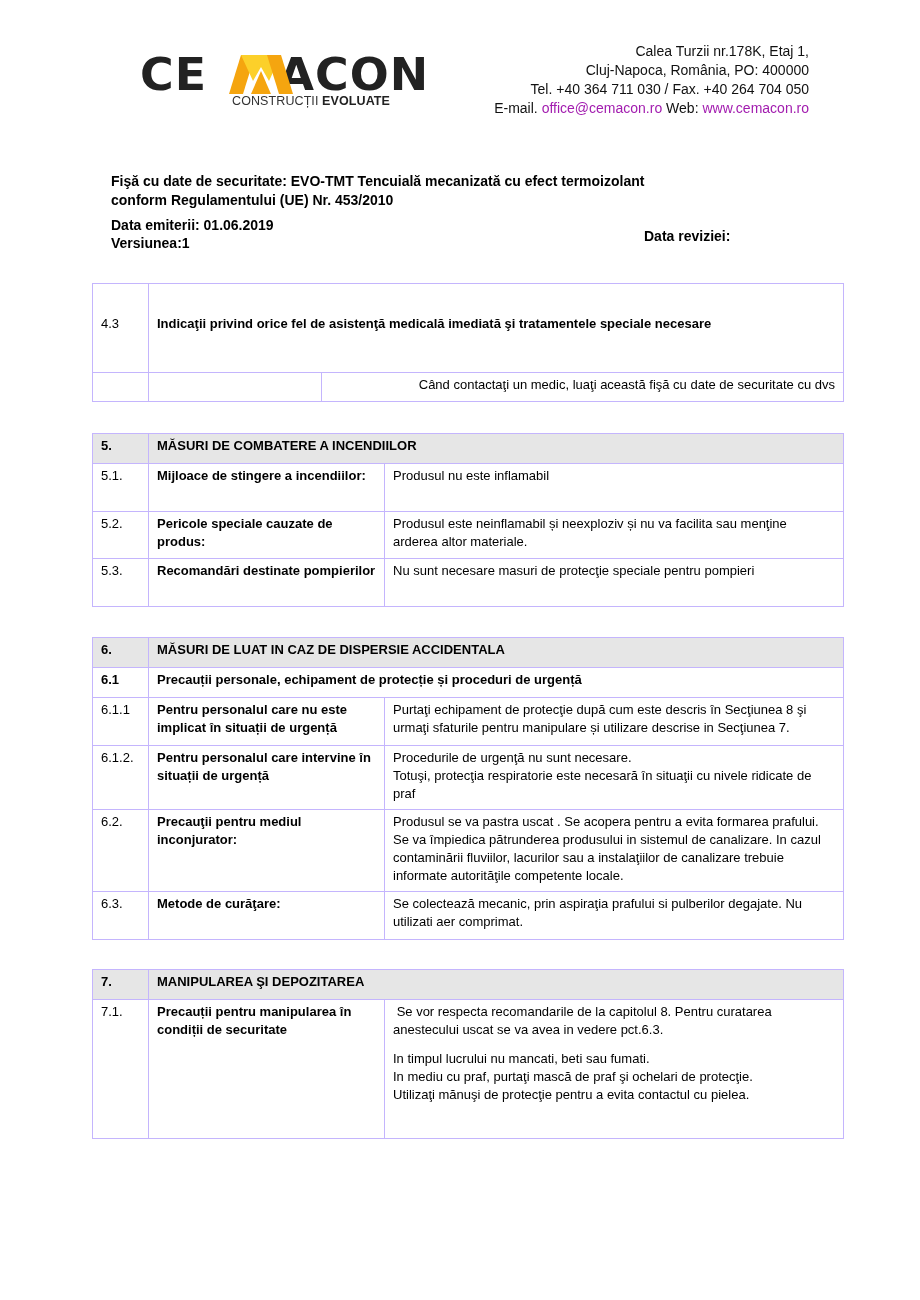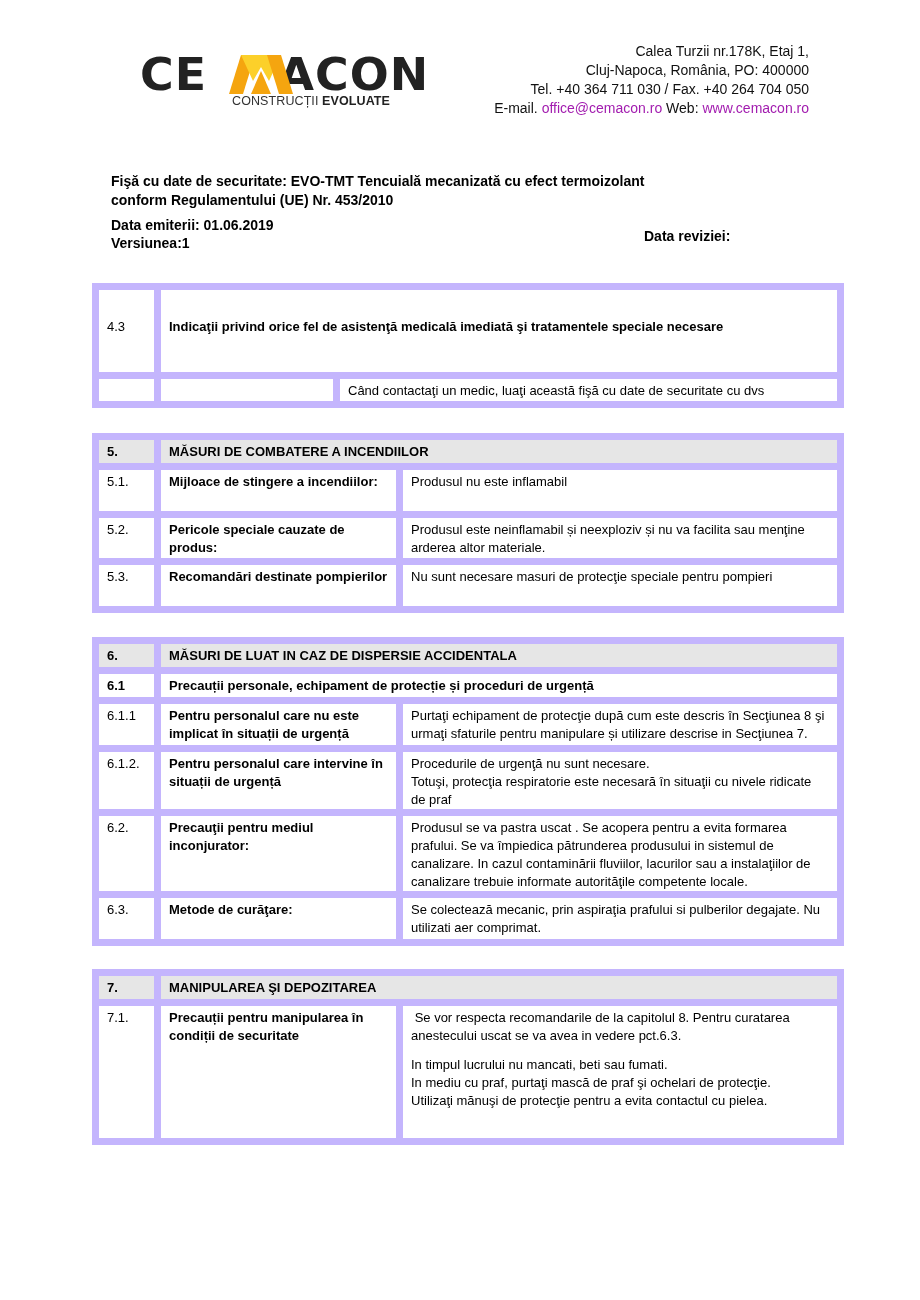--- a/index.html
+++ b/index.html
@@ -17,21 +17,21 @@
   .addr { position:absolute; right:111px; top:42px; text-align:right; font-family:"Liberation Sans", sans-serif; font-size:14px; line-height:19px; color:#111; }
   .addr a { color:#a21caf; }
 
   
   .doc-title { position:absolute; left:111px; top:172px; font-weight:bold; font-size:14px; line-height:19px; }
   .issue { position:absolute; left:111px; top:216px; font-weight:bold; font-size:14px; line-height:18px; }
   .revision { position:absolute; left:644px; top:228px; font-weight:bold; font-size:14px; }
 
   
   table.sds { position:absolute; left:92px; width:752px; border-collapse:collapse; font-size:13px; line-height:18px; }
-  table.sds td { border:7px solid #c4b5fd; vertical-align:top; padding:3px 8px 0 8px; }
+  table.sds td { border:1px solid #c4b5fd; vertical-align:top; padding:3px 8px 0 8px; }
   table.sds tr.hdr td { background:#e6e6e6; font-weight:bold; }
   td.num { width:39px; }
   td.lbl { font-weight:bold; }
   .para + .para { margin-top:11px; }
 </style>
 </head>
 <body>
 
 <div class="logo">
   <div class="logo-word"><span>CE</span><span class="m-space"></span><span>ACON</span></div>
@@ -60,21 +60,21 @@
   <div>Versiunea:1</div>
 </div>
 <div class="revision">Data reviziei:</div>
 
 <table class="sds" style="top:283px;">
   <tbody>
       <tr style="height:89px;">
     <td class="num" style="vertical-align:middle; padding-bottom:12px;">4.3</td>
     <td colspan="2" class="lbl" style="vertical-align:middle; padding-bottom:12px;">Indicaţii privind orice fel de asistenţă medicală imediată şi tratamentele speciale necesare</td>
   </tr>
-  <tr style="height:29px;">
+  <tr style="height:29px;text-align:right;">
     <td class="num"></td>
     <td style="width:156px;"></td>
     <td>Când contactaţi un medic, luaţi această fişă cu date de securitate cu dvs</td>
   </tr>
 </tbody>
   </table>
 
 <table class="sds" style="top:433px;">
   <tbody>
       <tr class="hdr" style="height:30px;">

